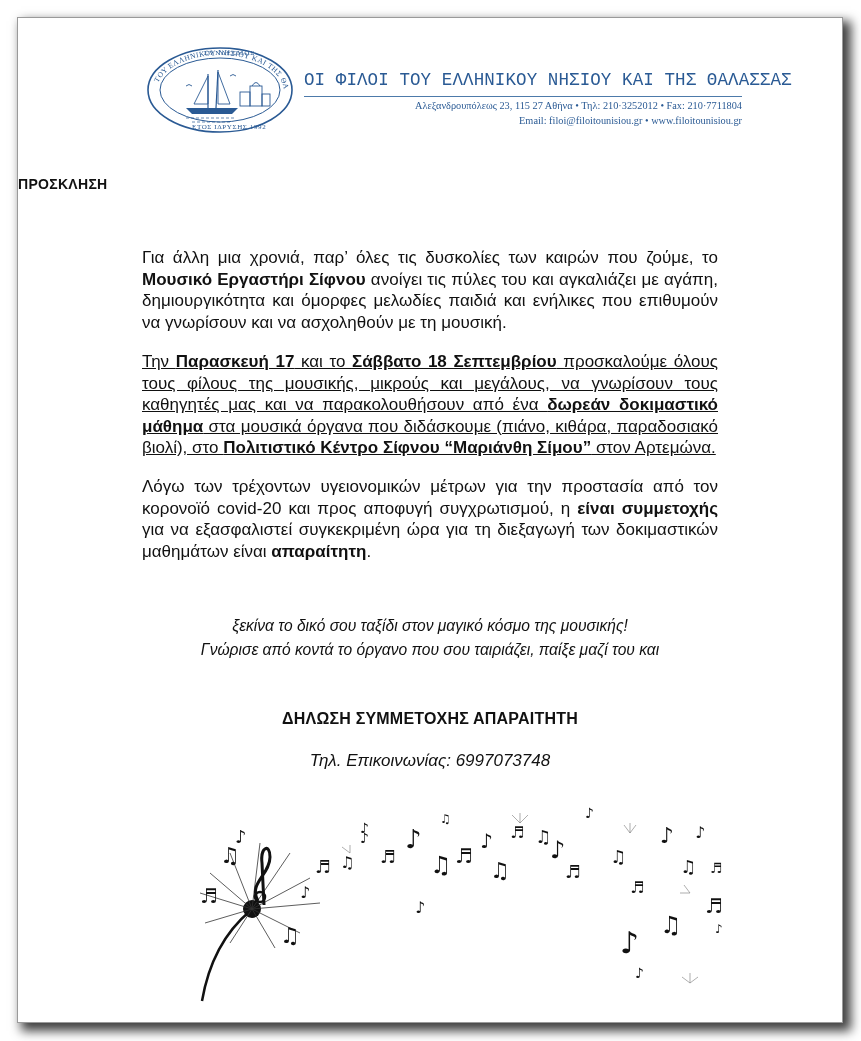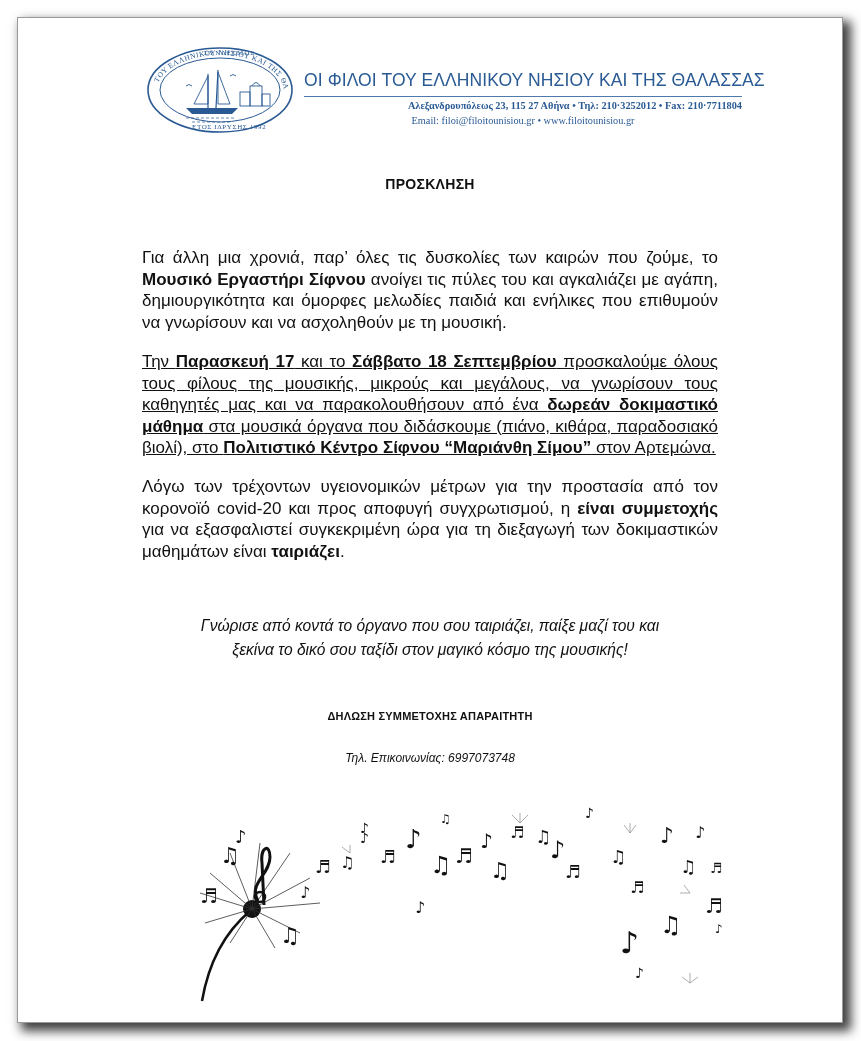--- a/index.html
+++ b/index.html
@@ -9,53 +9,53 @@
     }
     .page {
       position: absolute; left: 17px; top: 17px; width: 824px; height: 1004px;
       background: #ffffff; border: 1px solid #9a9a9a;
       box-shadow: 6px 6px 10px 2px rgba(0,0,0,0.75);
     }
     .letterhead { position: absolute; left: 128px; top: 22px; width: 600px; height: 100px; }
     .seal { position: absolute; left: 0; top: 6px; width: 148px; height: 88px; }
     .org-name {
       position: absolute; left: 158px; top: 30px; width: 440px;
-      font-family: Liberation Sans, sans-serif; font-size: 17.5px; color: #2a5a94;
+      font-family: Liberation Mono, monospace; font-size: 17.5px; color: #2a5a94;
       white-space: nowrap; letter-spacing: 0.1px;
     }
     .org-rule { position: absolute; left: 158px; top: 56px; width: 438px; height: 1px; background: #4d7aaa; }
     .org-line {
-      position: absolute; left: 158px; width: 438px; text-align: center;
+      position: absolute; left: 158px; width: 438px; text-align: right;
       font-family: "Liberation Serif", serif; font-size: 10.3px; color: #2a5a94; white-space: nowrap;
     }
-    .org-line.l1 { top: 60px; text-align: right; padding-right: 0; font-weight: bold; }
+    .org-line.l1 { top: 60px; text-align: right; padding-right: 0; }
     .org-line.l2 { top: 75px; }
     .title {
-      position: absolute; left: 0; width: 824px; top: 158px; text-align: center;
+      position: absolute; left: 0; width: 824px; top: 158px; 
       font-weight: bold; font-size: 14px; color: #111; letter-spacing: 0.3px;
     }
     .body-text {
       position: absolute; left: 124px; width: 576px; font-size: 17px; line-height: 21.5px;
       color: #111; text-align: justify; text-justify: inter-word;
     }
     .p1 { top: 229px; }
     .p2 { top: 333px; text-decoration: underline; }
     .p3 { top: 458px; }
     .body-text b { font-weight: bold; }
     .slogan {
       position: absolute; left: 0; width: 824px; top: 596px; text-align: center;
       font-style: italic; font-size: 15.6px; line-height: 24px; color: #111;
     }
     .declaration {
       position: absolute; left: 0; width: 824px; top: 692px; text-align: center;
-      font-weight: bold; font-size: 11px; color: #111; letter-spacing: 0.2px;
+      font-weight: bold; font-size: 16px; color: #111; letter-spacing: 0.2px;
     }
     .contact {
       position: absolute; left: 0; width: 824px; top: 733px; text-align: center;
-      font-style: italic; font-size: 12px; color: #111;
+      font-style: italic; font-size: 17px; color: #111;
     }
     .art { position: absolute; left: 172px; top: 775px; width: 560px; height: 210px; }
   </style>
 </head>
 <body>
 
 <div class="page">
 
   <div class="letterhead">
     <svg class="seal" viewBox="0 0 148 88">
@@ -98,26 +98,26 @@
 
   <div class="body-text p1">
     <span>Για άλλη μια χρονιά, παρ’ όλες τις δυσκολίες των καιρών που ζούμε, το </span><b>Μουσικό Εργαστήρι Σίφνου</b><span> ανοίγει τις πύλες του και αγκαλιάζει με αγάπη, δημιουργικότητα και όμορφες μελωδίες παιδιά και ενήλικες που επιθυμούν να γνωρίσουν και να ασχοληθούν με τη μουσική.</span>
   </div>
 
   <div class="body-text p2">
     <span>Την </span><b>Παρασκευή 17</b><span> και το </span><b>Σάββατο 18 Σεπτεμβρίου</b><span> προσκαλούμε όλους τους φίλους της μουσικής, μικρούς και μεγάλους, να γνωρίσουν τους καθηγητές μας και να παρακολουθήσουν από ένα </span><b>δωρεάν δοκιμαστικό μάθημα</b><span> στα μουσικά όργανα που διδάσκουμε (πιάνο, κιθάρα, παραδοσιακό βιολί), στο </span><b>Πολιτιστικό Κέντρο Σίφνου “Μαριάνθη Σίμου”</b><span> στον Αρτεμώνα.</span>
   </div>
 
   <div class="body-text p3">
-    <span>Λόγω των τρέχοντων υγειονομικών μέτρων για την προστασία από τον κορονοϊό covid-20 και προς αποφυγή συγχρωτισμού, η </span><b>είναι συμμετοχής</b><span> για να εξασφαλιστεί συγκεκριμένη ώρα για τη διεξαγωγή των δοκιμαστικών μαθημάτων είναι </span><b>ταιριάζει</b><span>.</span>
+    <span>Λόγω των τρέχοντων υγειονομικών μέτρων για την προστασία από τον κορονοϊό covid-20 και προς αποφυγή συγχρωτισμού, η </span><b>είναι συμμετοχής</b><span> για να εξασφαλιστεί συγκεκριμένη ώρα για τη διεξαγωγή των δοκιμαστικών μαθημάτων είναι </span><b>απαραίτητη</b><span>.</span>
   </div>
 
   <div class="slogan">
+    <div>ξεκίνα το δικό σου ταξίδι στον μαγικό κόσμο της μουσικής!</div>
     <div>Γνώρισε από κοντά το όργανο που σου ταιριάζει, παίξε μαζί του και</div>
-    <div>ξεκίνα το δικό σου ταξίδι στον μαγικό κόσμο της μουσικής!</div>
   </div>
 
   <div class="declaration">ΔΗΛΩΣΗ ΣΥΜΜΕΤΟΧΗΣ ΑΠΑΡΑΙΤΗΤΗ</div>
   <div class="contact">Τηλ. Επικοινωνίας: 6997073748</div>
 
   <svg class="art" viewBox="0 0 560 210">
     <g fill="#111" stroke="#111">
 
       <path d="M12 208 Q22 150 60 118" fill="none" stroke-width="2.5"></path>
 

